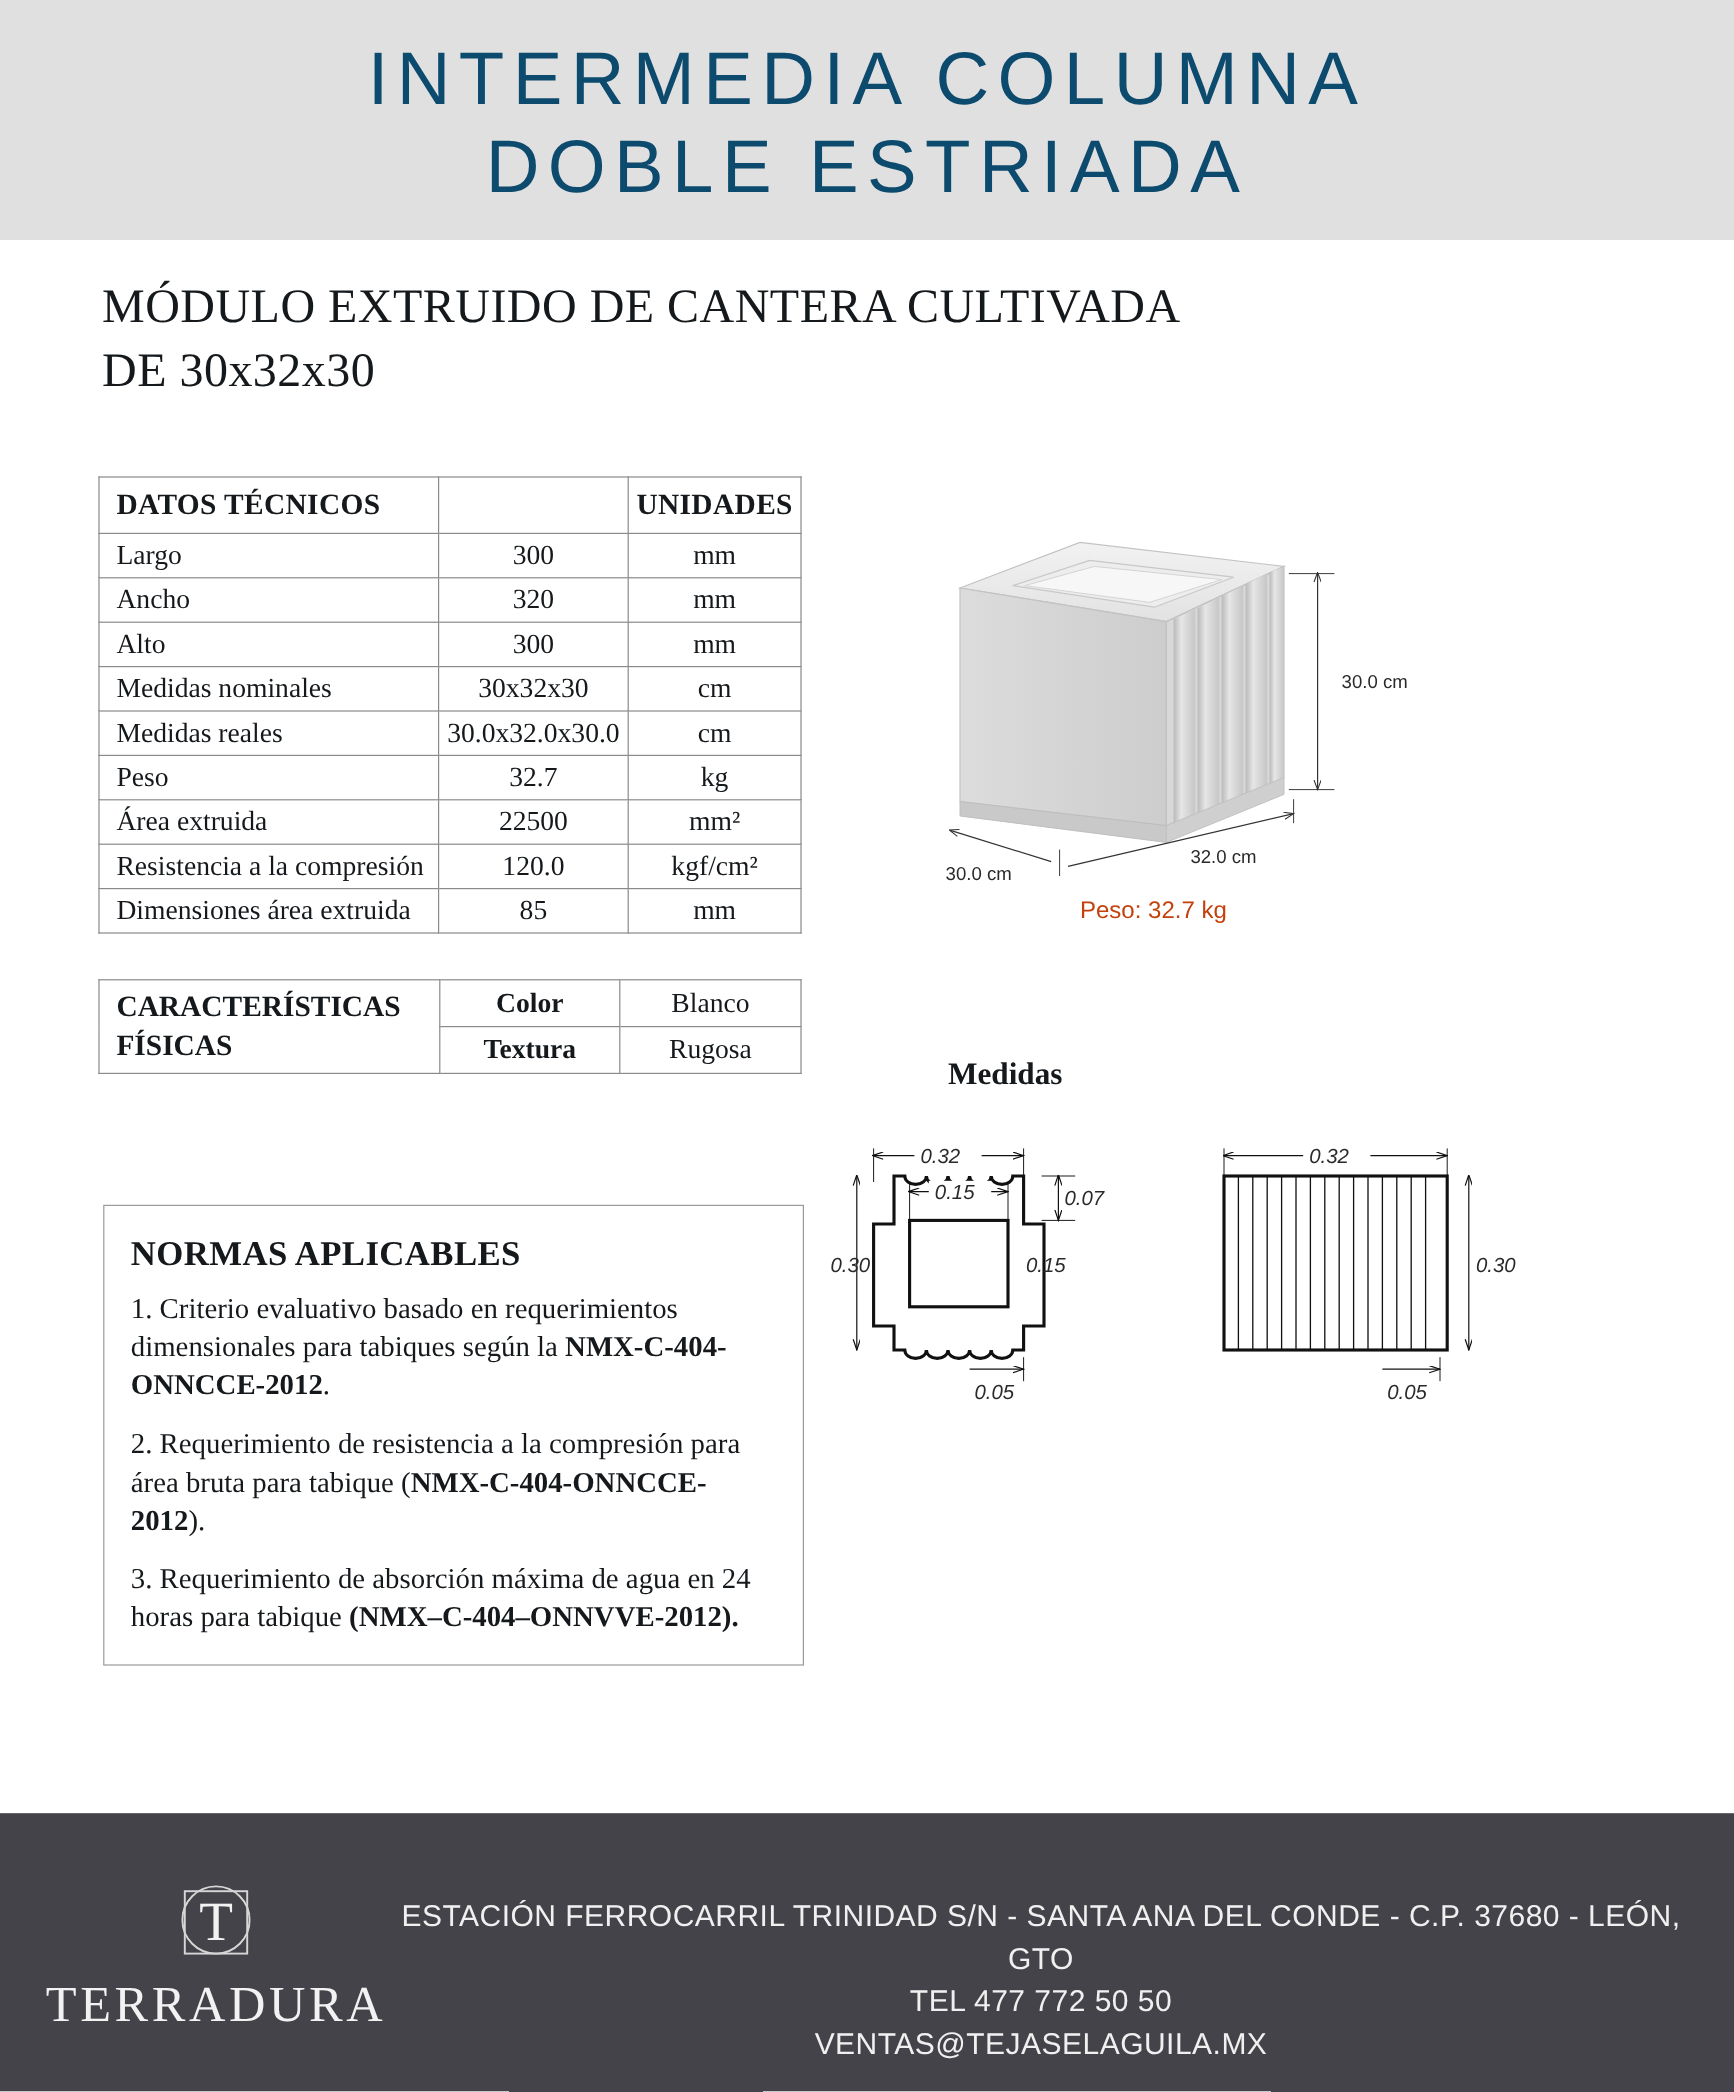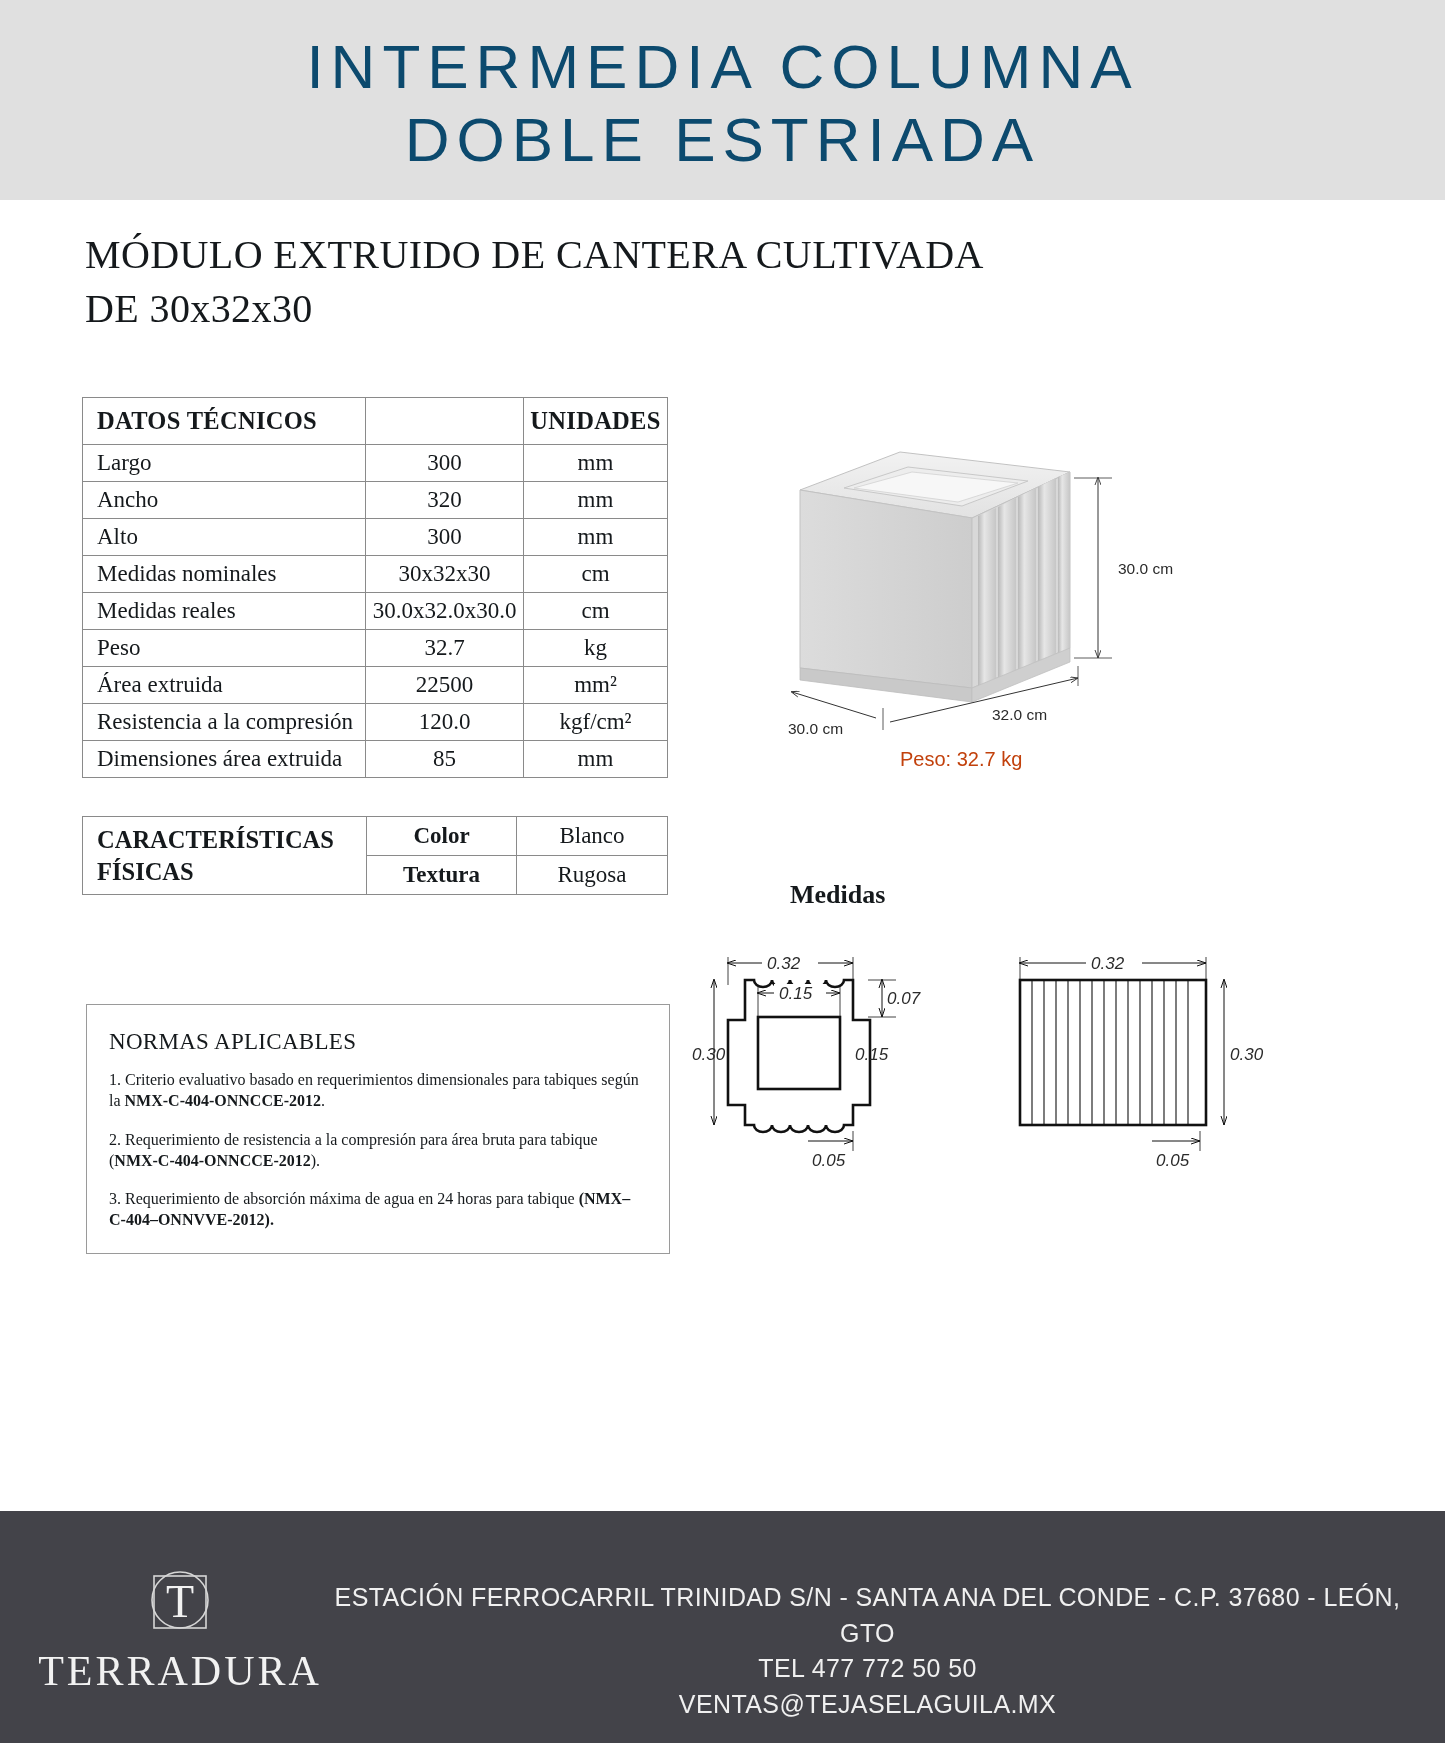--- a/index.html
+++ b/index.html
@@ -98,28 +98,28 @@
   
   .norms {
     position: absolute;
     left: 86px; top: 1004px;
     width: 584px;
     border: 1px solid #9a9a9a;
     padding: 24px 22px 22px 22px;
     background: #fff;
   }
   .norms h3 {
-    font-size: 23px;
-    font-weight: 400;
+    font-size: 29px;
+    font-weight: 700;
     letter-spacing: 0.3px;
     margin-bottom: 14px;
     color: #15191c;
   }
   .norms p {
-    font-size: 16px;
+    font-size: 24px;
     line-height: 1.33;
     margin-bottom: 17px;
     color: #15191c;
   }
   .norms p:last-child { margin-bottom: 0; }
   .norms b { font-weight: 700; }
 
   
   .render-area {
     position: absolute;

